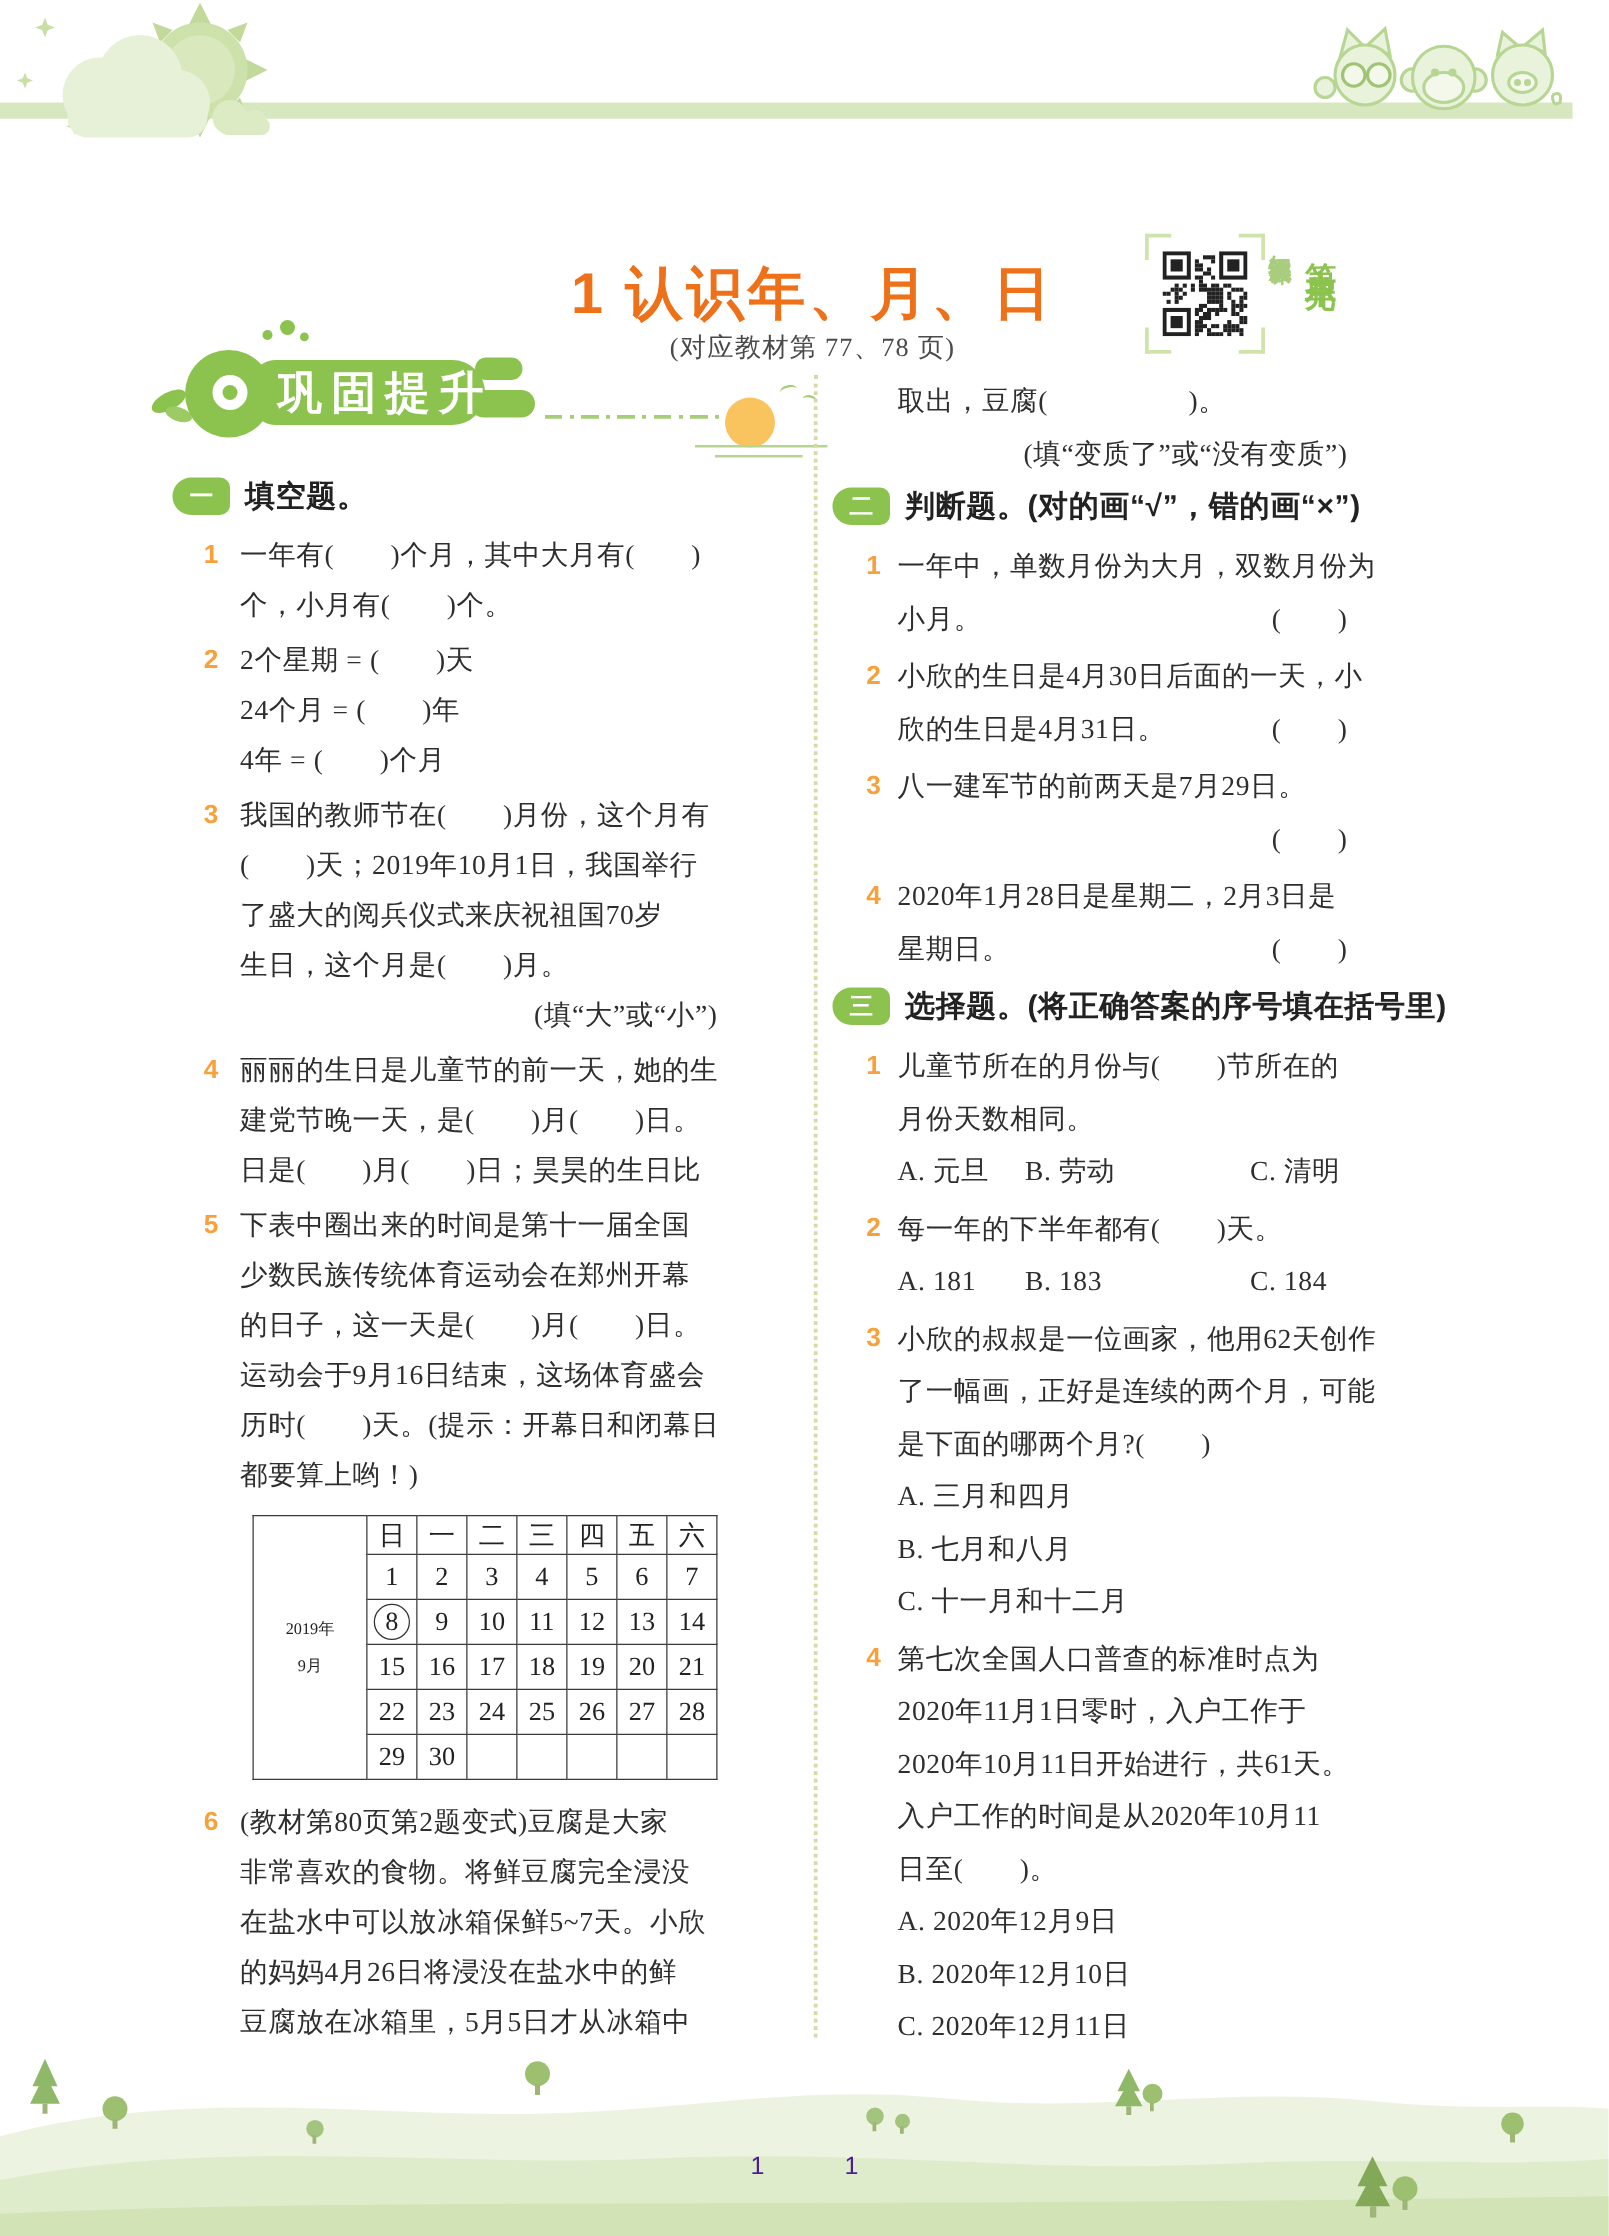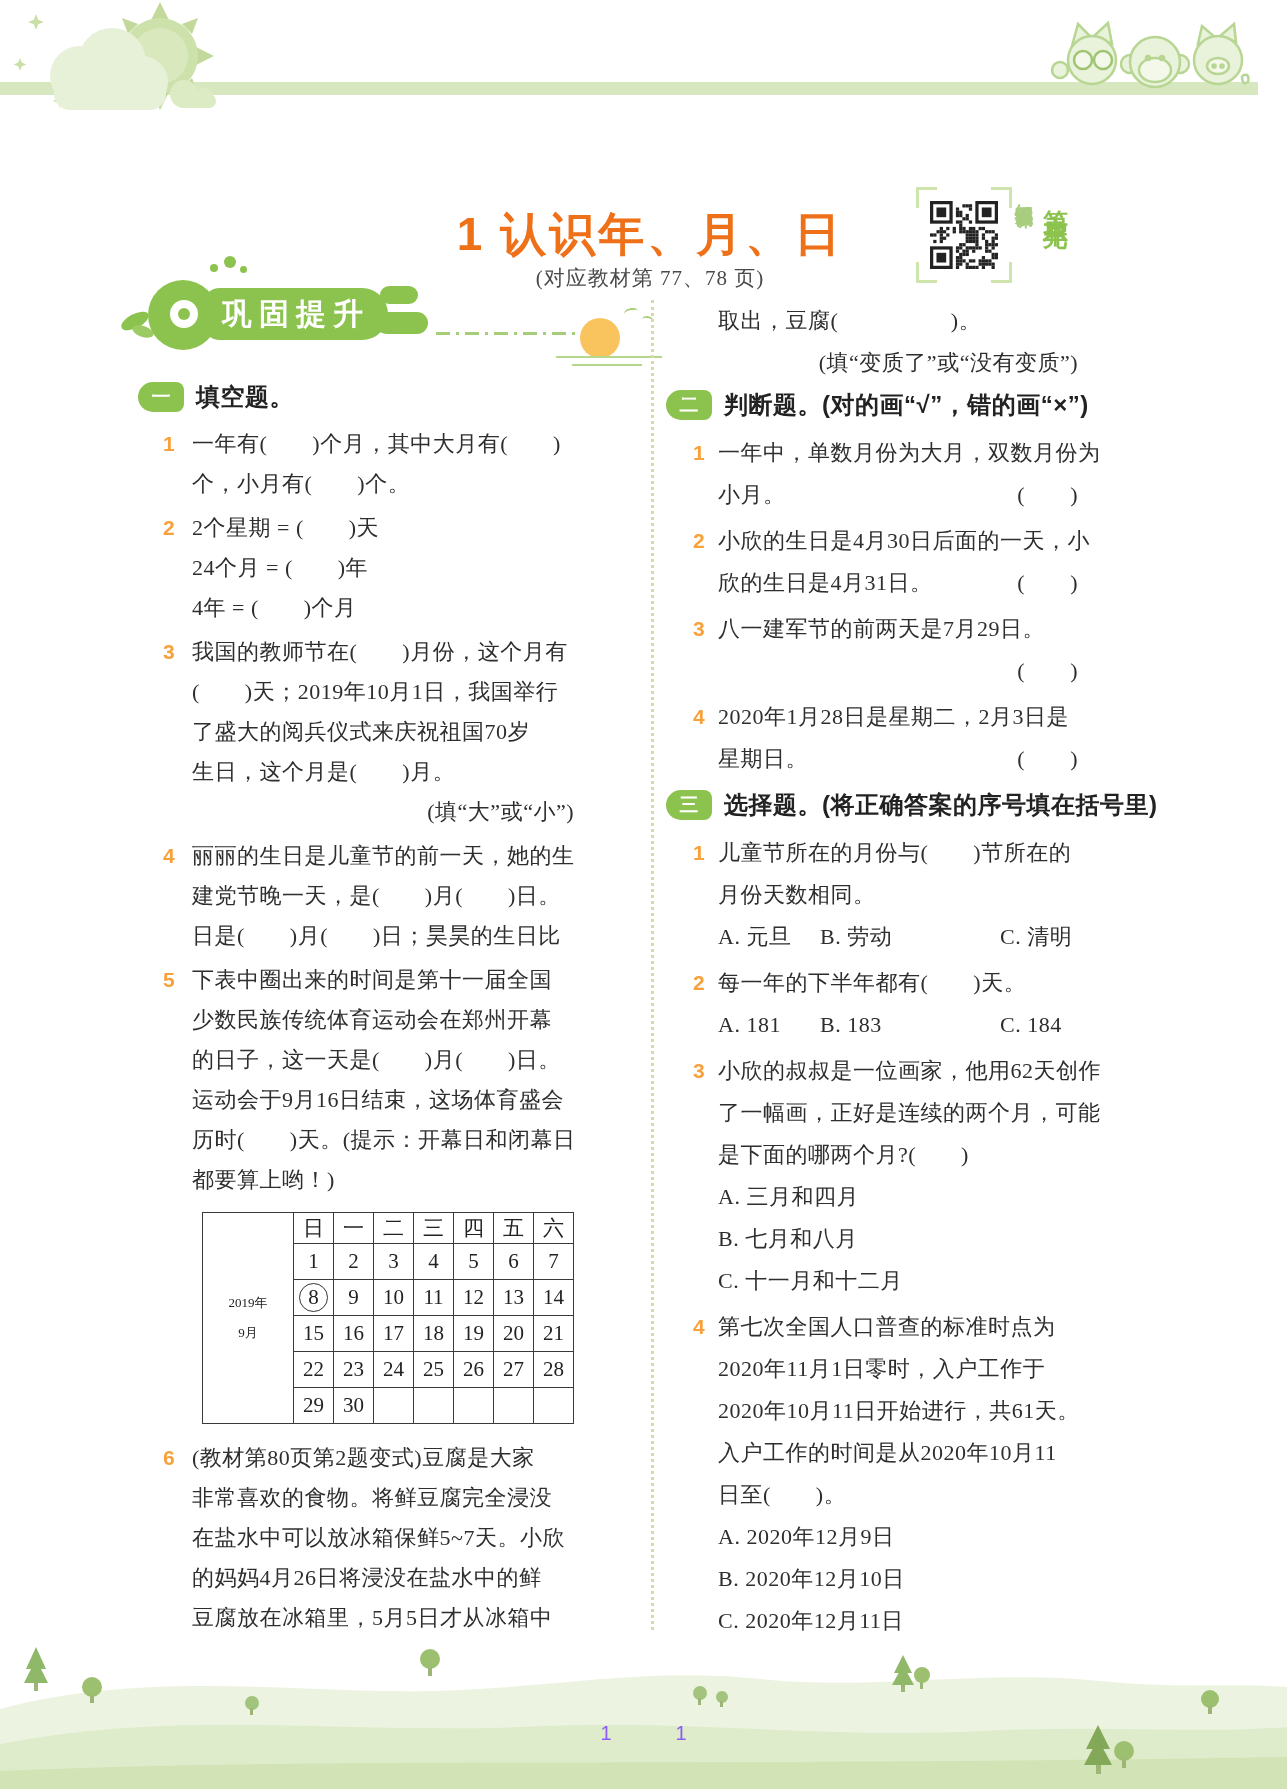--- a/index.html
+++ b/index.html
@@ -38,22 +38,22 @@
   .whale-eye{position:absolute;left:52px;top:44px;width:28px;height:28px;border-radius:50%;background:#fff;}
   .whale-pupil{position:absolute;left:60px;top:52px;width:12px;height:12px;border-radius:50%;background:#8cc34f;}
   .whale-body{position:absolute;left:84px;top:32px;width:186px;height:52px;background:#8cc34f;border-radius:18px 26px 26px 18px;}
   .whale-tail1{position:absolute;left:262px;top:30px;width:38px;height:18px;background:#8cc34f;border-radius:10px;}
   .whale-tail2{position:absolute;left:258px;top:56px;width:52px;height:22px;background:#8cc34f;border-radius:12px;}
   .whale-leaf{position:absolute;left:2px;top:58px;width:30px;height:14px;background:#8cc34f;border-radius:50%;transform:rotate(-28deg);}
   .whale-leaf2{position:absolute;left:14px;top:70px;width:22px;height:11px;background:#9cca63;border-radius:50%;transform:rotate(18deg);}
   .spout1{position:absolute;left:92px;top:8px;width:8px;height:8px;border-radius:50%;background:#8cc34f;}
   .spout2{position:absolute;left:106px;top:0;width:12px;height:12px;border-radius:50%;background:#8cc34f;}
   .spout3{position:absolute;left:122px;top:10px;width:7px;height:7px;border-radius:50%;background:#8cc34f;}
-  .badge-text{position:absolute;left:104px;top:40px;width:160px;text-align:left;color:#fff;
-     font-family:"Liberation Sans","DejaVu Sans",sans-serif;font-size:30px;font-weight:700;letter-spacing:7px;line-height:36px;white-space:nowrap;}
+  .badge-text{position:absolute;left:104px;top:40px;width:160px;text-align:right;color:#fff;
+     font-family:"Liberation Sans","DejaVu Sans",sans-serif;font-size:36px;font-weight:700;letter-spacing:7px;line-height:36px;white-space:nowrap;}
   .dashline{position:absolute;left:318px;top:76px;width:142px;height:3px;
      background:repeating-linear-gradient(90deg,#a6cd77 0 14px,transparent 14px 20px,#a6cd77 20px 23px,transparent 23px 29px);}
   .mini-sun{position:absolute;left:462px;top:62px;width:40px;height:40px;border-radius:50%;background:#f9c45e;}
   .horiz1{position:absolute;left:438px;top:100px;width:106px;height:2px;background:#b5d68c;}
   .horiz2{position:absolute;left:454px;top:108px;width:70px;height:2px;background:#b5d68c;}
   .squig1{position:absolute;left:506px;top:52px;width:14px;height:7px;border-top:2px solid #a6cd77;border-radius:50%;transform:rotate(-12deg);}
   .squig2{position:absolute;left:524px;top:60px;width:11px;height:6px;border-top:2px solid #a6cd77;border-radius:50%;transform:rotate(10deg);}
 
   
   .divider{position:absolute;left:651px;top:300px;height:1330px;border-left:3px dotted #d9d8a6;z-index:1;}
@@ -90,21 +90,21 @@
   .cal td{border:1.6px solid #3a3a3a;text-align:center;padding:0;}
   .cal-label{width:90px;font-size:13px;line-height:30px;}
   .cal-h{width:39px;height:30px;}
   .cal-d{width:39px;height:35px;}
   .circ{display:inline-flex;width:27px;height:27px;border:1.6px solid #333;border-radius:50%;
      align-items:center;justify-content:center;vertical-align:middle;}
 
   
   .hills{position:absolute;left:0;top:1639px;z-index:0;}
   .page-numbers{position:absolute;left:0;top:1722px;width:1287px;text-align:center;z-index:3;
-     font-family:"Liberation Sans","DejaVu Sans",sans-serif;font-size:20px;color:#8b5cf6;}
+     font-family:"Liberation Sans","DejaVu Sans",sans-serif;font-size:20px;color:#4c1d95;}
   .page-numbers span{display:inline-block;margin:0 32px;}
 </style>
 </head>
 <body>
 
 <div class="page">
 
   <div class="top-band"></div>
   <svg class="deco-topleft" width="240" height="118" viewBox="0 0 240 118">
     <g fill="#cadfa6">

